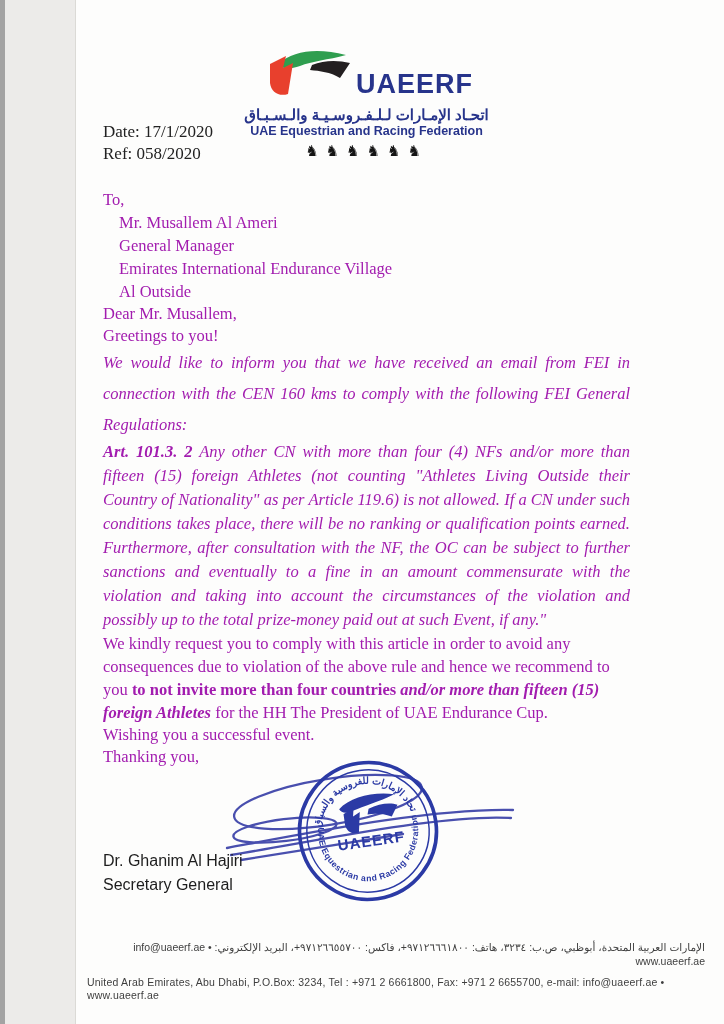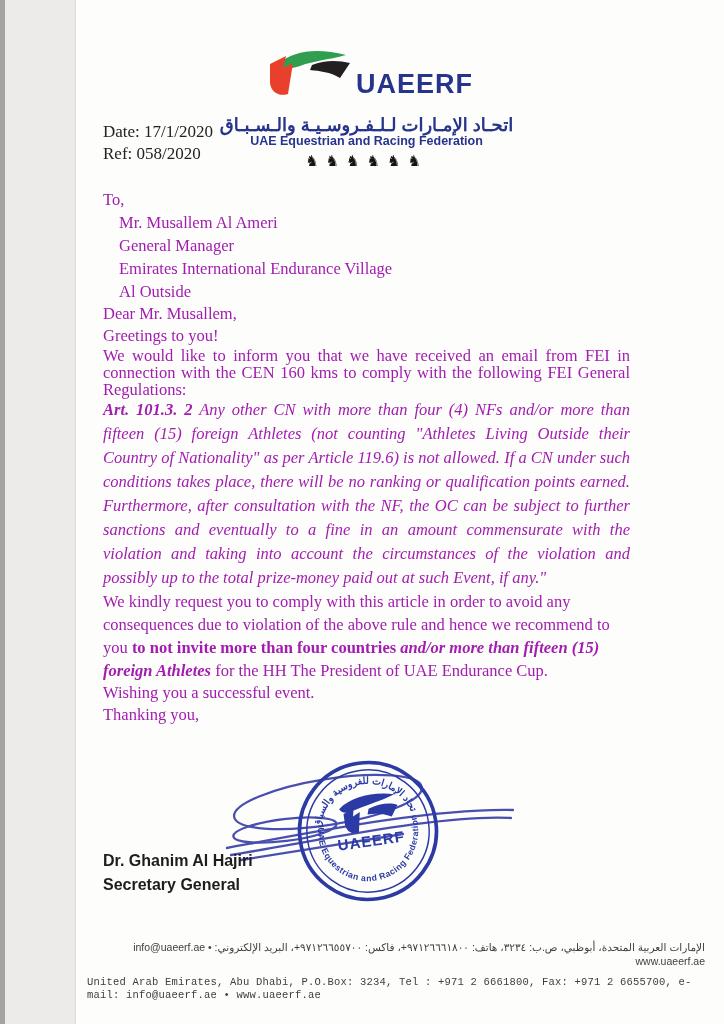--- a/index.html
+++ b/index.html
@@ -10,52 +10,52 @@
     font-family:"Liberation Serif", serif;
   }
   
   .scan-strip-dark{position:absolute;left:0;top:0;width:5px;height:100%;background:#a3a3a3;}
   .scan-strip-light{position:absolute;left:5px;top:0;width:70px;height:100%;background:#ecebe9;border-right:1px solid #dbdad6;}
 
   
   .letterhead{position:absolute;left:103px;top:48px;width:527px;text-align:center;color:#27348b;font-family:"Liberation Sans", sans-serif;}
   .logo-row{display:flex;align-items:flex-end;justify-content:center;gap:4px;}
   .wordmark{font-size:27px;font-weight:bold;letter-spacing:1px;line-height:1;padding-bottom:2px;}
-  .org-ar{font-size:18px;font-weight:bold;direction:rtl;margin-top:16px;line-height:18px;}
+  .org-ar{font-size:15px;font-weight:bold;direction:rtl;margin-top:6px;line-height:18px;}
   .org-en{font-size:12.5px;font-weight:bold;line-height:15px;}
   .horses{color:#141414;font-size:15px;letter-spacing:7px;margin-top:3px;line-height:18px;font-family:"DejaVu Sans", sans-serif;}
 
   
   .meta{position:absolute;left:103px;top:121px;font-size:17px;line-height:22px;color:#222;}
 
   
   .body-block{position:absolute;left:103px;top:189px;width:527px;font-size:16.5px;line-height:22px;color:#a21caf;}
   .body-block p{margin:0;}
   .addr{margin-left:16px;line-height:23px;}
   .dear{margin-top:12px;}
   .greet{margin-top:13px;}
-  .para1{margin-top:14px;text-align:justify;line-height:17px;}
+  .para1{margin-top:14px;text-align:justify;line-height:31px;font-style:italic;}
   .article{margin-top:9px;text-align:justify;line-height:24px;font-style:italic;}
   .article .lead{font-weight:bold;}
   .para2{margin-top:8px;line-height:23px;}
   .b{font-weight:bold;}
   .bi{font-weight:bold;font-style:italic;}
   .wishing{margin-top:11px;}
   .thanking{margin-top:17px;}
   .sincerely{margin-top:13px;}
 
   
   .scribble{position:absolute;left:213px;top:768px;}
   .stamp{position:absolute;left:295px;top:758px;width:146px;height:146px;transform:rotate(-8deg);}
-  .signatory{position:absolute;left:103px;top:849px;font-family:"Liberation Sans", sans-serif;font-weight:bold;font-size:16px;line-height:24px;color:#1d1d1d;}
+  .signatory{position:absolute;left:103px;top:849px;font-family:"Liberation Sans", sans-serif;font-weight:normal;font-size:16px;line-height:24px;color:#1d1d1d;}
 
   
   .footer{position:absolute;left:87px;top:940px;width:618px;font-family:"Liberation Sans", sans-serif;font-size:10.5px;color:#3e3e3e;}
   .footer .ar{direction:rtl;text-align:right;line-height:14px;}
-  .footer .en{margin-top:8px;text-align:left;line-height:13px;letter-spacing:0.2px;font-family:Liberation Mono, monospace;}
+  .footer .en{margin-top:8px;text-align:left;line-height:13px;letter-spacing:0.2px;}
 </style>
 </head>
 <body>
 
 <div class="scan-strip-dark"></div>
 <div class="scan-strip-light"></div>
 
 <div class="letterhead">
   <div class="logo-row">
     <svg width="92" height="52" viewBox="0 0 92 52">

